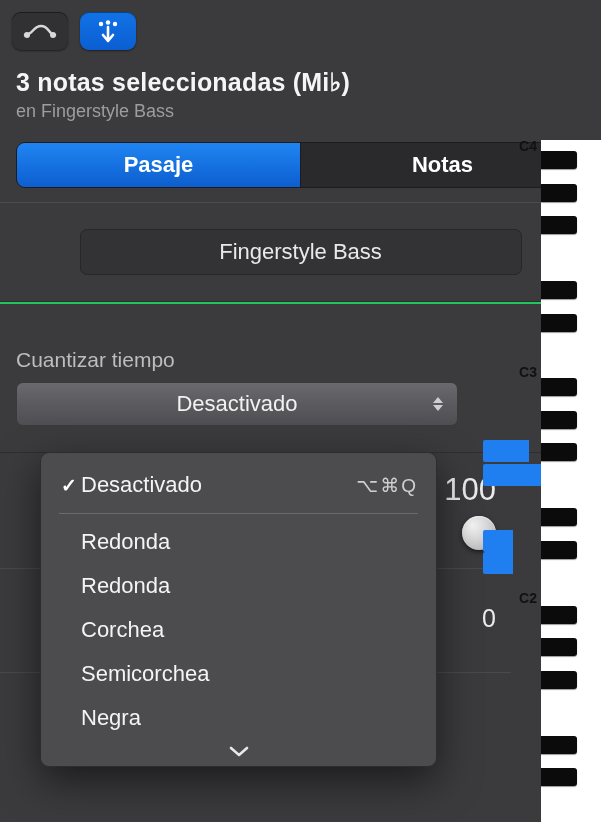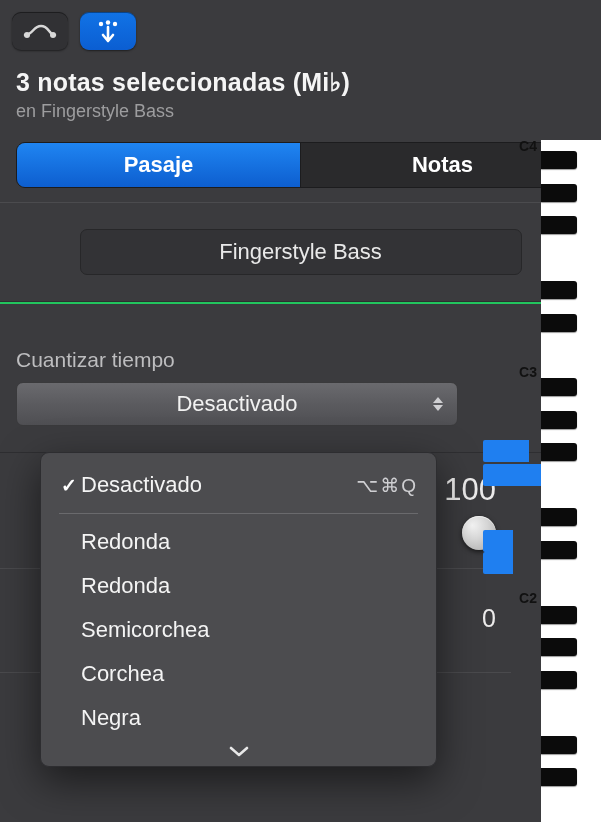--- a/index.html
+++ b/index.html
@@ -379,25 +379,25 @@
     <div class="menu-item">
       <span class="spacer"></span>
       <span class="label">Redonda</span>
     </div>
     <div class="menu-item">
       <span class="spacer"></span>
       <span class="label">Redonda</span>
     </div>
     <div class="menu-item">
       <span class="spacer"></span>
+      <span class="label">Corchea</span>
+    </div>
+    <div class="menu-item">
+      <span class="spacer"></span>
       <span class="label">Semicorchea</span>
-    </div>
-    <div class="menu-item">
-      <span class="spacer"></span>
-      <span class="label">Corchea</span>
     </div>
     <div class="menu-item">
       <span class="spacer"></span>
       <span class="label">Negra</span>
     </div>
     <div class="menu-more">
       <svg width="22" height="14" viewBox="0 0 22 14">
         <path d="M3 4 L11 11 L19 4" stroke="#e8e8e8" stroke-width="2.6" fill="none" stroke-linecap="round" stroke-linejoin="round"></path>
       </svg>
     </div>

